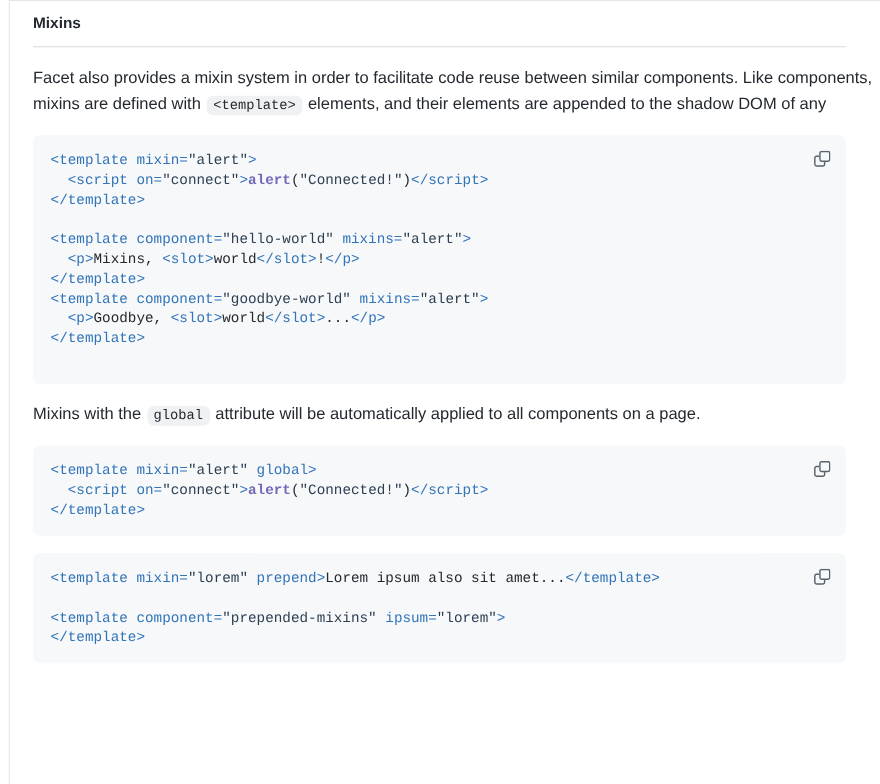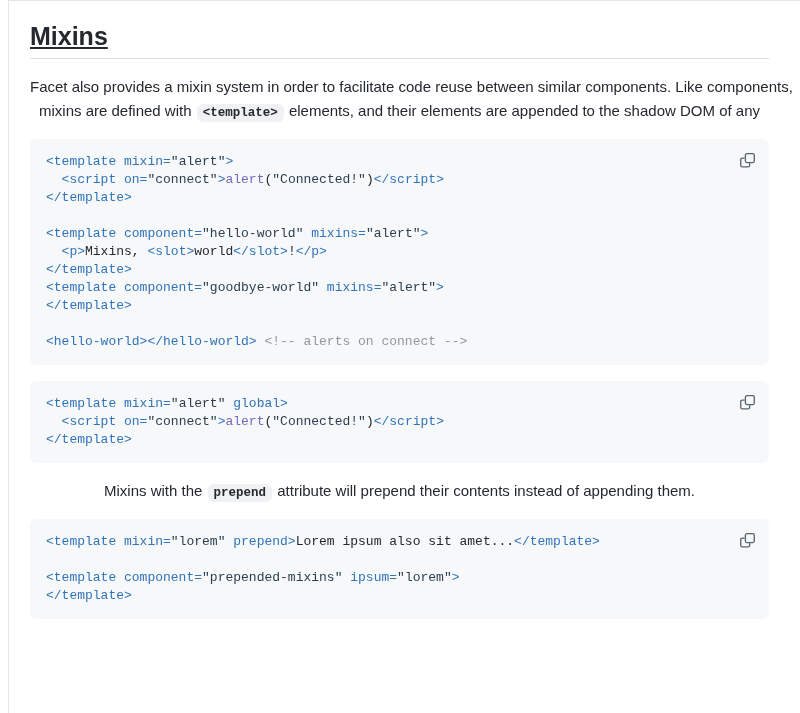--- a/index.html
+++ b/index.html
@@ -10,46 +10,43 @@
   }
   .page {
     box-sizing: border-box;
     margin-left: 8px;
     width: 792px; height: 713px;
     border-left: 1px solid var(--border, #e4e7ea);
     border-top: 1px solid var(--border, #e4e7ea);
     padding: 4px 31px 18px 21px;
   }
   h2.doc-heading {
-    margin: 16px 0 16px 0;
+    margin: 0 0 16px 0;
     padding: 2px 0 9px 0;
-    font-size: 25px;
+    font-size: 14px;
     font-weight: 700;
     line-height: 26px;
     border-bottom: 1px solid var(--heading-border, #d8dee4);
-    text-decoration: underline;
   }
   .para {
     margin: 0 0 16px 0;
     font-size: 15px;
   }
   .para .code-line {
     white-space: pre;
     line-height: 24px;
     height: 24px;
-    text-align: center;
   }
   .tok-ic {
     font-family: "Liberation Mono", "DejaVu Sans Mono", monospace;
     font-size: 12.5px;
     background: var(--inline-code-bg, #eff1f3);
     border-radius: 6px;
     padding: 2px 6px;
     margin: 0 1px;
-    font-weight: bold;
   }
   .codeblock {
     position: relative;
     background: var(--code-bg, #f6f8fa);
     border-radius: 6px;
     padding: 14px 16px;
     margin: 0 0 16px 0;
   }
   .codeblock .code {
     font-family: "Liberation Mono", "DejaVu Sans Mono", monospace;
@@ -57,21 +54,21 @@
   }
   .codeblock .code-line {
     white-space: pre;
     line-height: 18px;
     min-height: 18px;
   }
   .tok-b { color: var(--tok-b, #3274b8); }
   .tok-s { color: var(--tok-s, #2c3e50); }
   .tok-t { color: var(--tok-t, #24292f); }
   .tok-c { color: var(--tok-c, #93989d); }
-  .tok-f { color: var(--tok-f, #7568ba); }
+  .tok-f { color: var(--tok-f, #7568ba); font-weight: bold; }
   .copy-btn {
     position: absolute;
     top: 8px; right: 9px;
     width: 26px; height: 26px;
     display: flex; align-items: center; justify-content: center;
     background: transparent;
     border: none;
     border-radius: 6px;
     color: var(--icon, #59636e);
     cursor: pointer;
@@ -99,44 +96,44 @@
     </button>
     <div class="code">
         <div class="code-line"><span class="tok-b">&lt;template mixin=</span><span class="tok-s">"alert"</span><span class="tok-b">&gt;</span></div>
         <div class="code-line"><span class="tok-b">  &lt;script on=</span><span class="tok-s">"connect"</span><span class="tok-b">&gt;</span><span class="tok-f">alert</span><span class="tok-t">(</span><span class="tok-s">"Connected!"</span><span class="tok-t">)</span><span class="tok-b">&lt;/script&gt;</span></div>
         <div class="code-line"><span class="tok-b">&lt;/template&gt;</span></div>
         <div class="code-line">&nbsp;</div>
         <div class="code-line"><span class="tok-b">&lt;template component=</span><span class="tok-s">"hello-world"</span><span class="tok-b"> mixins=</span><span class="tok-s">"alert"</span><span class="tok-b">&gt;</span></div>
         <div class="code-line"><span class="tok-b">  &lt;p&gt;</span><span class="tok-t">Mixins, </span><span class="tok-b">&lt;slot&gt;</span><span class="tok-t">world</span><span class="tok-b">&lt;/slot&gt;</span><span class="tok-t">!</span><span class="tok-b">&lt;/p&gt;</span></div>
         <div class="code-line"><span class="tok-b">&lt;/template&gt;</span></div>
         <div class="code-line"><span class="tok-b">&lt;template component=</span><span class="tok-s">"goodbye-world"</span><span class="tok-b"> mixins=</span><span class="tok-s">"alert"</span><span class="tok-b">&gt;</span></div>
+        <div class="code-line"><span class="tok-b">  &lt;p&gt;</span><span class="tok-t">Goodbye, </span><span class="tok-b">&lt;slot&gt;</span><span class="tok-t">world</span><span class="tok-b">&lt;/slot&gt;</span><span class="tok-t">...</span><span class="tok-b">&lt;/p&gt;</span></div>
         <div class="code-line"><span class="tok-b">&lt;/template&gt;</span></div>
         <div class="code-line">&nbsp;</div>
-        <div class="code-line"><span class="tok-b">&lt;hello-world&gt;&lt;/hello-world&gt; </span><span class="tok-c">&lt;!-- alerts on connect --&gt;</span></div>
       </div>
   </div>
 
+  <div class="para">
+      <div class="code-line"><span class="tok-t">Mixins with the </span><span class="tok-ic">global</span><span class="tok-t"> attribute will be automatically applied to all components on a page.</span></div>
+    </div>
 
   <div class="codeblock">
     <button class="copy-btn">
       <svg width="15" height="15" viewBox="0 0 16 16" fill="none" stroke="currentColor" stroke-width="1.4">
         <rect x="5.75" y="0.75" width="9.5" height="9.5" rx="1.6"></rect>
         <path d="M4.9 5.4 H2.4 A1.6 1.6 0 0 0 0.8 7 v6.2 A1.6 1.6 0 0 0 2.4 14.8 h6.3 A1.6 1.6 0 0 0 10.3 13.2 V10.8"></path>
       </svg>
     </button>
     <div class="code">
         <div class="code-line"><span class="tok-b">&lt;template mixin=</span><span class="tok-s">"alert"</span><span class="tok-b"> global&gt;</span></div>
         <div class="code-line"><span class="tok-b">  &lt;script on=</span><span class="tok-s">"connect"</span><span class="tok-b">&gt;</span><span class="tok-f">alert</span><span class="tok-t">(</span><span class="tok-s">"Connected!"</span><span class="tok-t">)</span><span class="tok-b">&lt;/script&gt;</span></div>
         <div class="code-line"><span class="tok-b">&lt;/template&gt;</span></div>
       </div>
   </div>
 
-  <div class="para">
-      <div class="code-line"><span class="tok-t">Mixins with the </span><span class="tok-ic">prepend</span><span class="tok-t"> attribute will prepend their contents instead of appending them.</span></div>
-    </div>
 
   <div class="codeblock">
     <button class="copy-btn">
       <svg width="15" height="15" viewBox="0 0 16 16" fill="none" stroke="currentColor" stroke-width="1.4">
         <rect x="5.75" y="0.75" width="9.5" height="9.5" rx="1.6"></rect>
         <path d="M4.9 5.4 H2.4 A1.6 1.6 0 0 0 0.8 7 v6.2 A1.6 1.6 0 0 0 2.4 14.8 h6.3 A1.6 1.6 0 0 0 10.3 13.2 V10.8"></path>
       </svg>
     </button>
     <div class="code">
         <div class="code-line"><span class="tok-b">&lt;template mixin=</span><span class="tok-s">"lorem"</span><span class="tok-b"> prepend&gt;</span><span class="tok-t">Lorem ipsum also sit amet...</span><span class="tok-b">&lt;/template&gt;</span></div>

